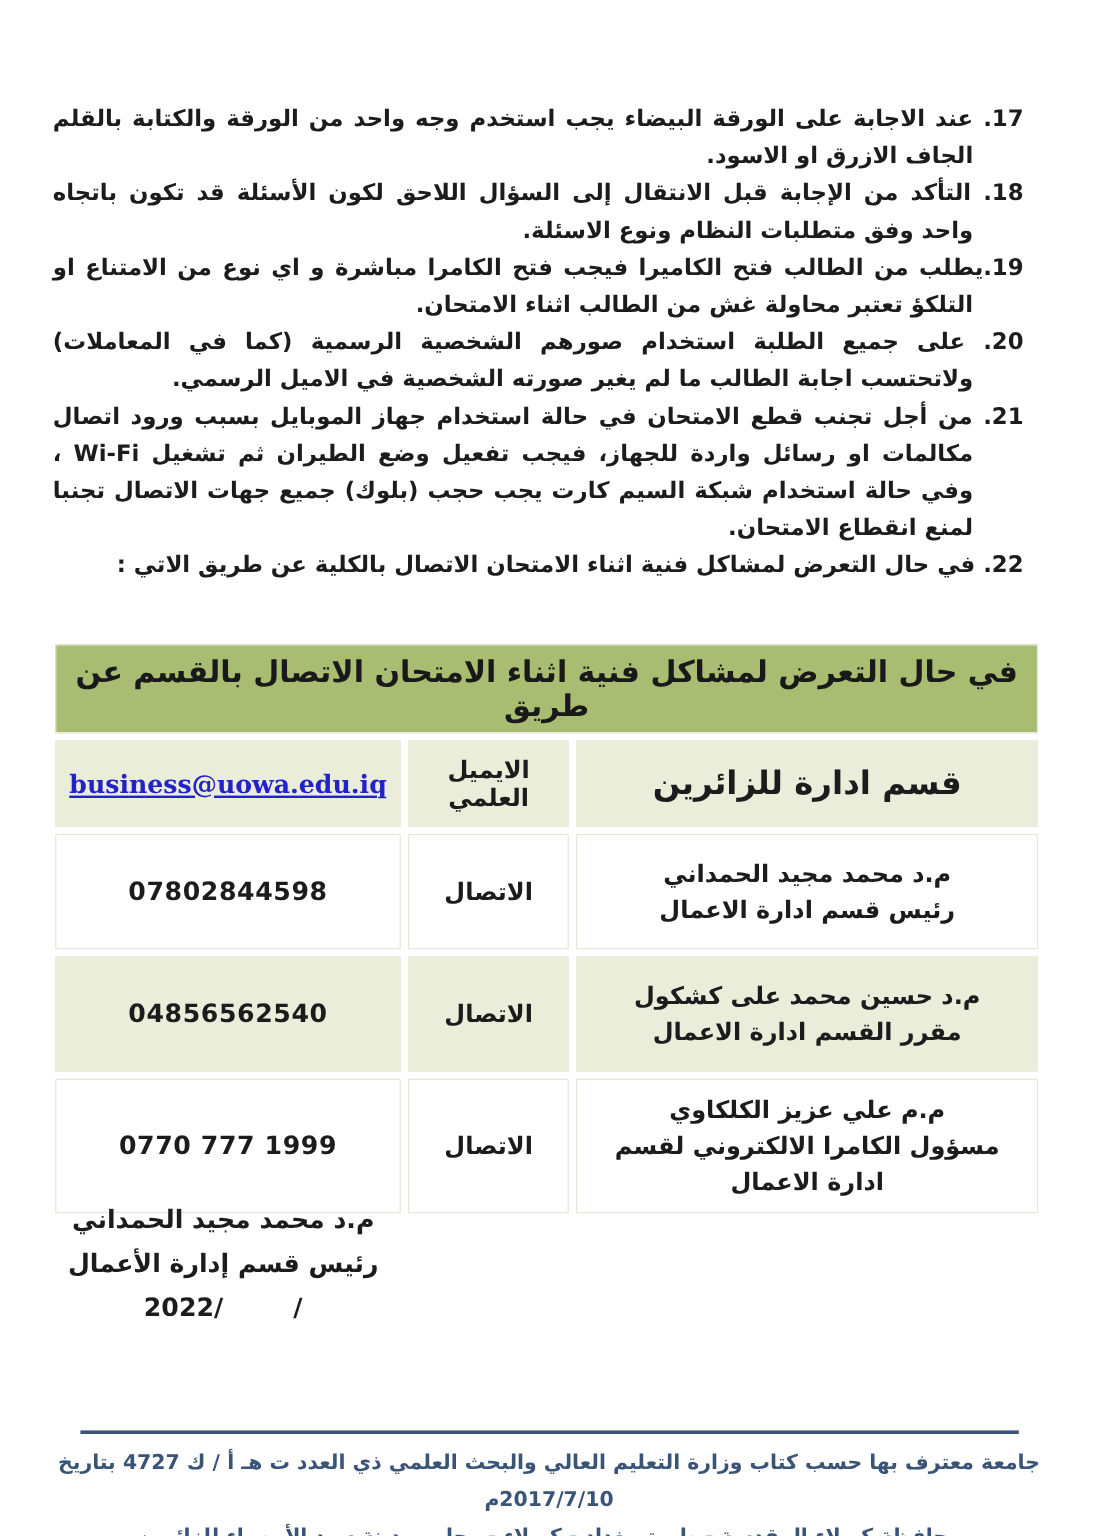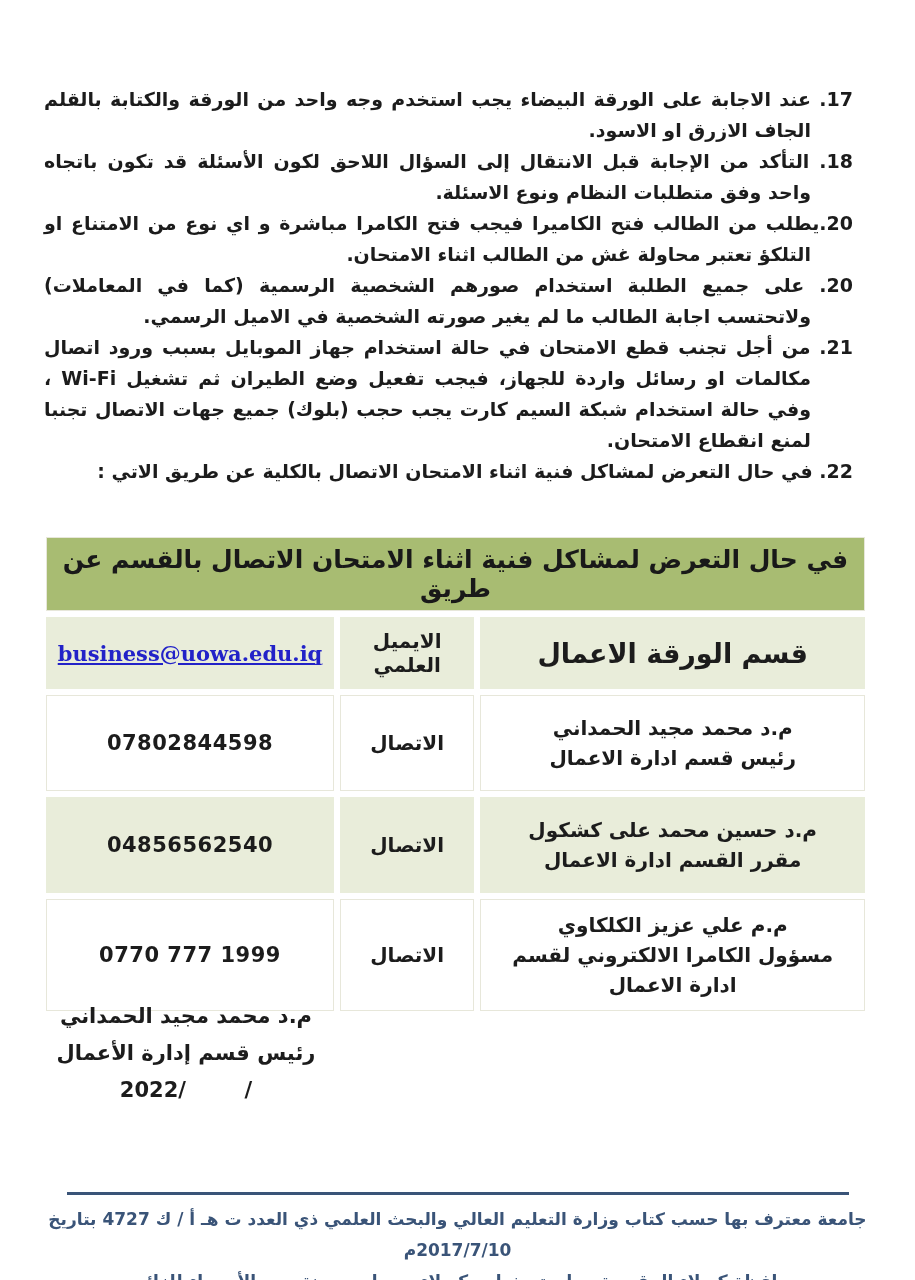--- a/index.html
+++ b/index.html
@@ -100,40 +100,40 @@
   }
 </style>
 </head>
 <body>
 
 <div class="page">
 
   <div class="rules">
     <div class="rule">17.  عند الاجابة على الورقة البيضاء يجب استخدم وجه واحد من الورقة والكتابة بالقلم الجاف الازرق او الاسود.</div>
     <div class="rule">18. التأكد من الإجابة قبل الانتقال إلى السؤال اللاحق لكون الأسئلة قد تكون باتجاه واحد وفق متطلبات النظام ونوع الاسئلة.</div>
-    <div class="rule">20.يطلب من الطالب فتح الكاميرا فيجب فتح الكامرا مباشرة و اي نوع من الامتناع او التلكؤ تعتبر محاولة غش من الطالب اثناء الامتحان.</div>
+    <div class="rule">19.يطلب من الطالب فتح الكاميرا فيجب فتح الكامرا مباشرة و اي نوع من الامتناع او التلكؤ تعتبر محاولة غش من الطالب اثناء الامتحان.</div>
     <div class="rule">20. على جميع الطلبة استخدام صورهم الشخصية الرسمية (كما في المعاملات) ولاتحتسب اجابة الطالب ما لم يغير صورته الشخصية في الاميل الرسمي.</div>
     <div class="rule">21.  من أجل تجنب قطع الامتحان في حالة استخدام جهاز الموبايل بسبب ورود اتصال مكالمات او رسائل واردة للجهاز، فيجب تفعيل وضع الطيران ثم تشغيل Wi-Fi ، وفي حالة استخدام شبكة السيم كارت يجب حجب (بلوك) جميع جهات الاتصال تجنبا لمنع انقطاع الامتحان.</div>
     <div class="rule">22. في حال التعرض لمشاكل فنية اثناء الامتحان الاتصال بالكلية عن طريق الاتي :</div>
   </div>
 
   <div class="tbl-wrap">
     <table class="contact">
       <colgroup>
         <col class="col-who">
         <col class="col-lbl">
         <col class="col-val">
       </colgroup>
       <tbody>
         <tr>
           <td colspan="3" class="title-cell">في حال التعرض لمشاكل فنية اثناء الامتحان الاتصال بالقسم عن طريق</td>
         </tr>
 
         <tr class="band r1">
-          <td class="dept">قسم الورقة الاعمال</td>
+          <td class="dept">قسم ادارة للزائرين</td>
           <td class="lbl">الايميل العلمي</td>
           <td>
             <span class="email" dir="ltr">business@uowa.edu.iq</span>
           </td>
         </tr>
 
         <tr class="plain r2">
           <td class="who">
             <div>م.د محمد مجيد الحمداني</div>
             <div>رئيس قسم ادارة الاعمال</div>

